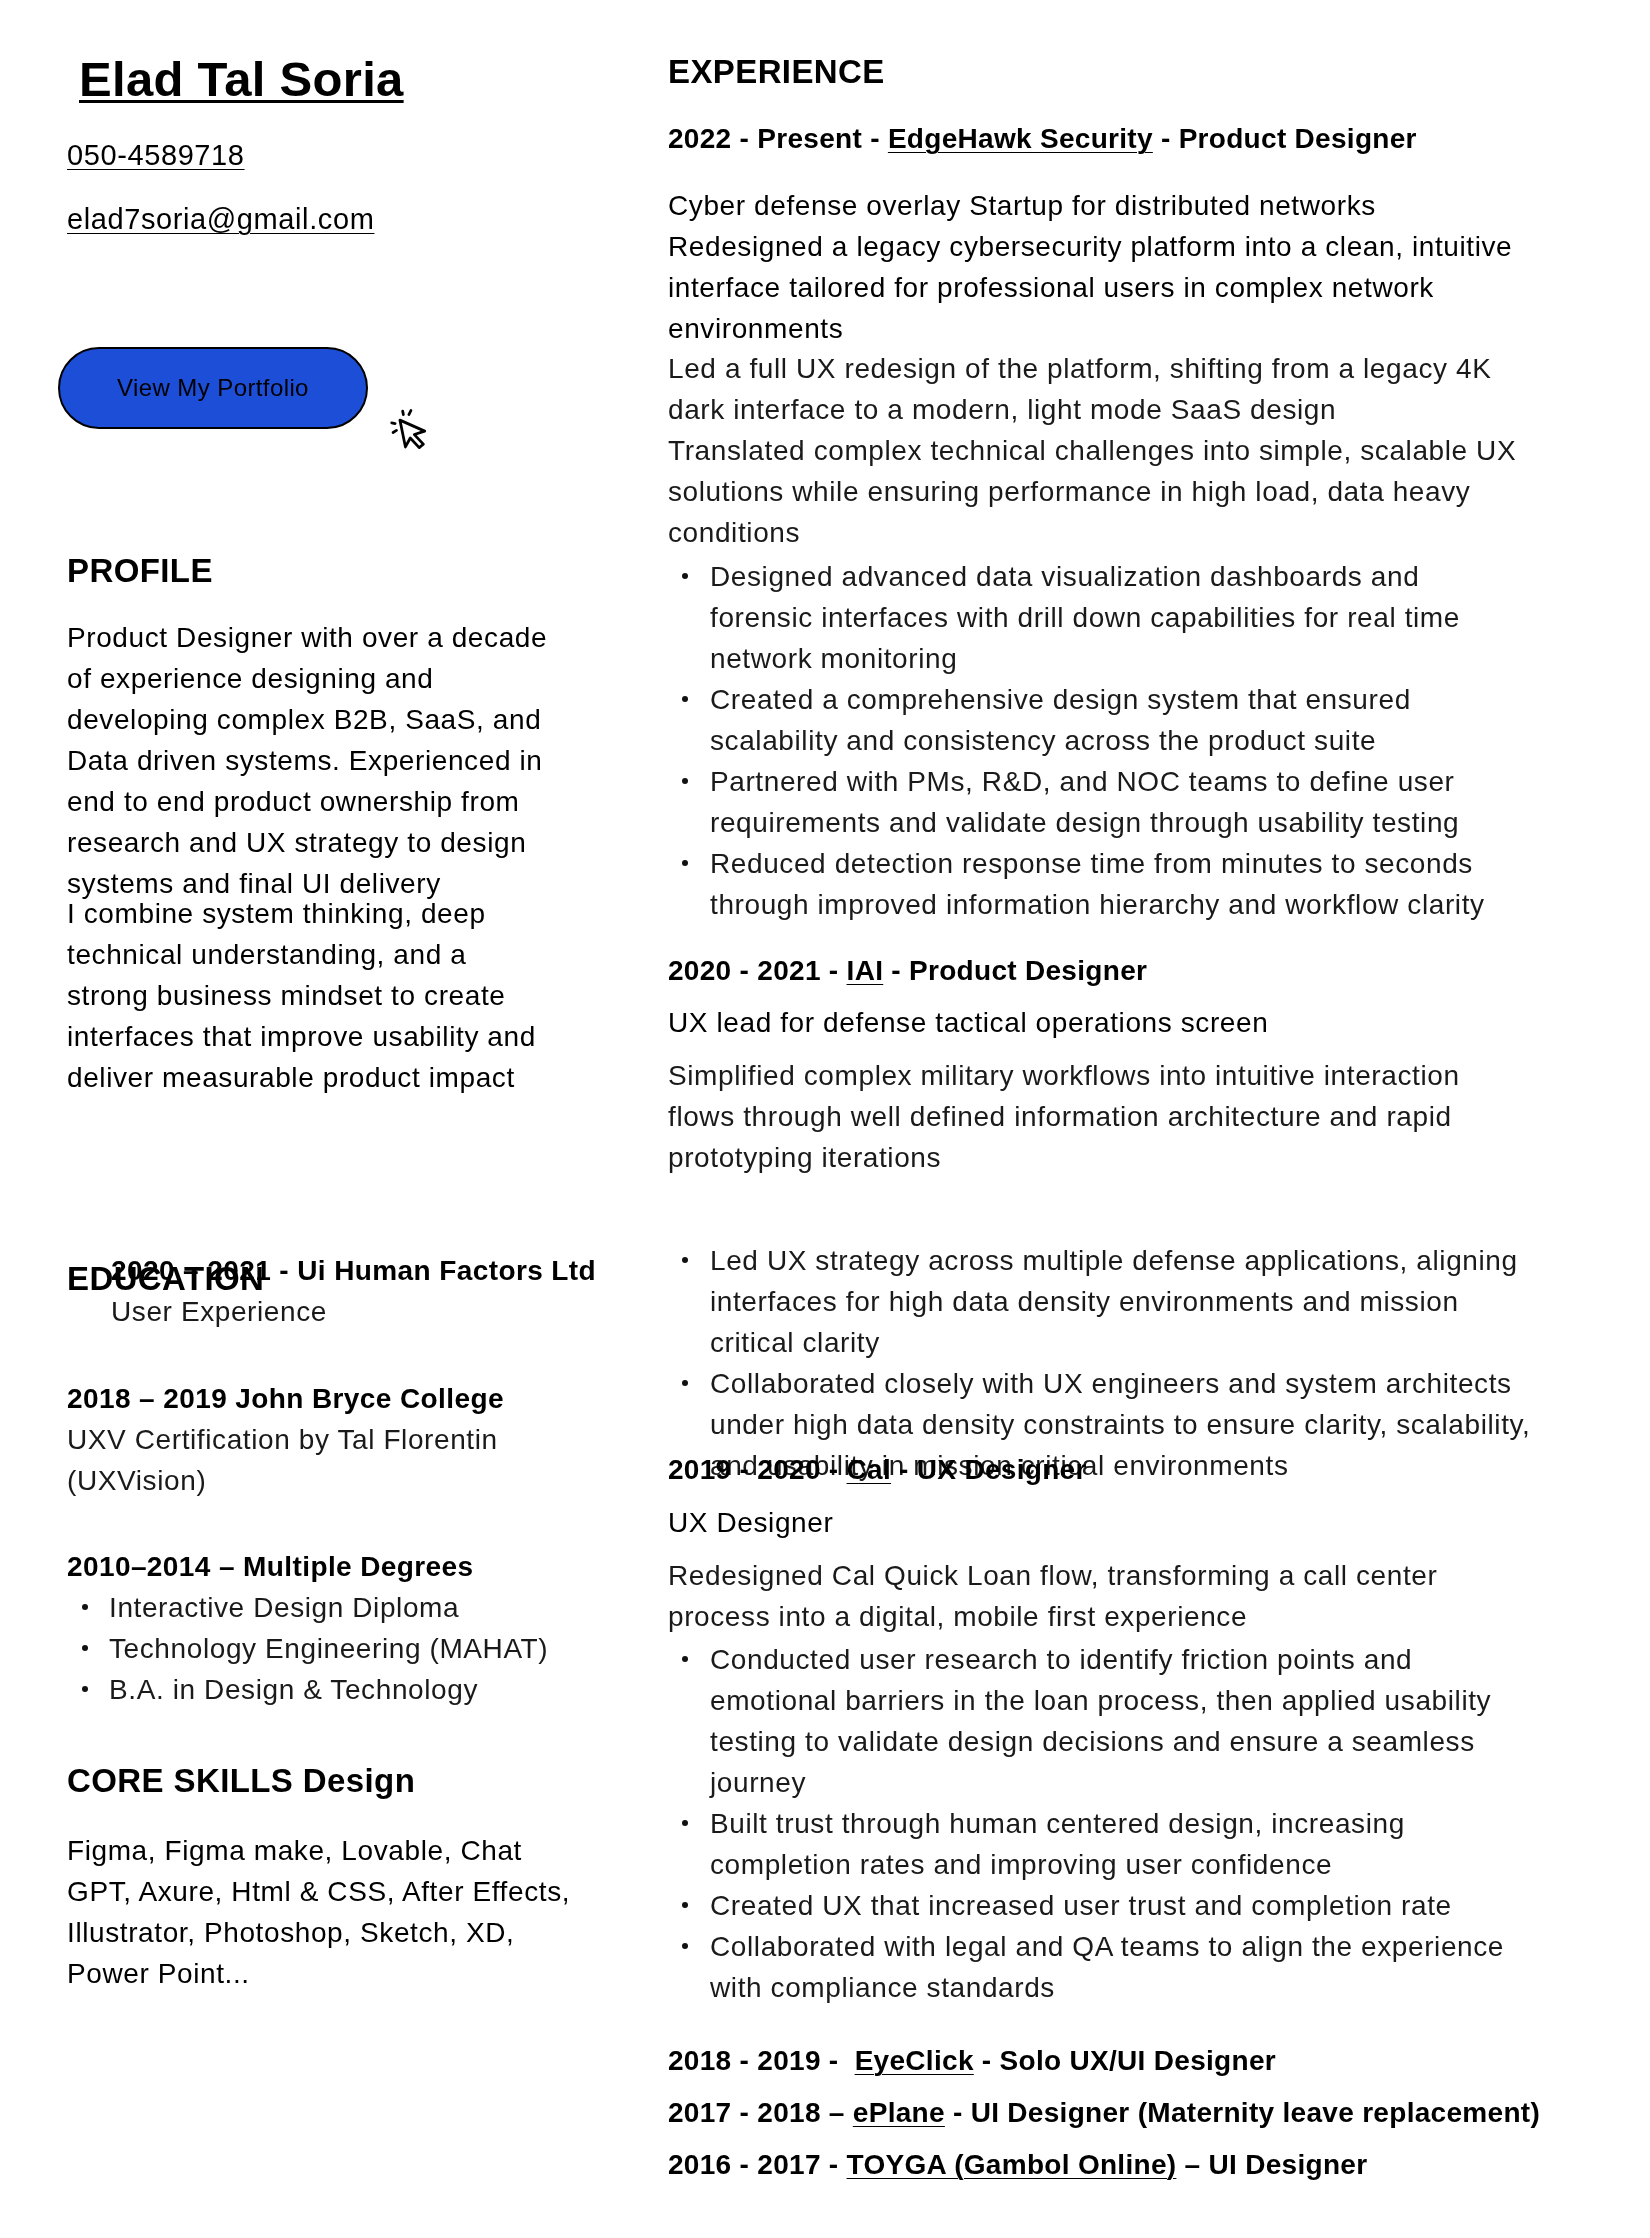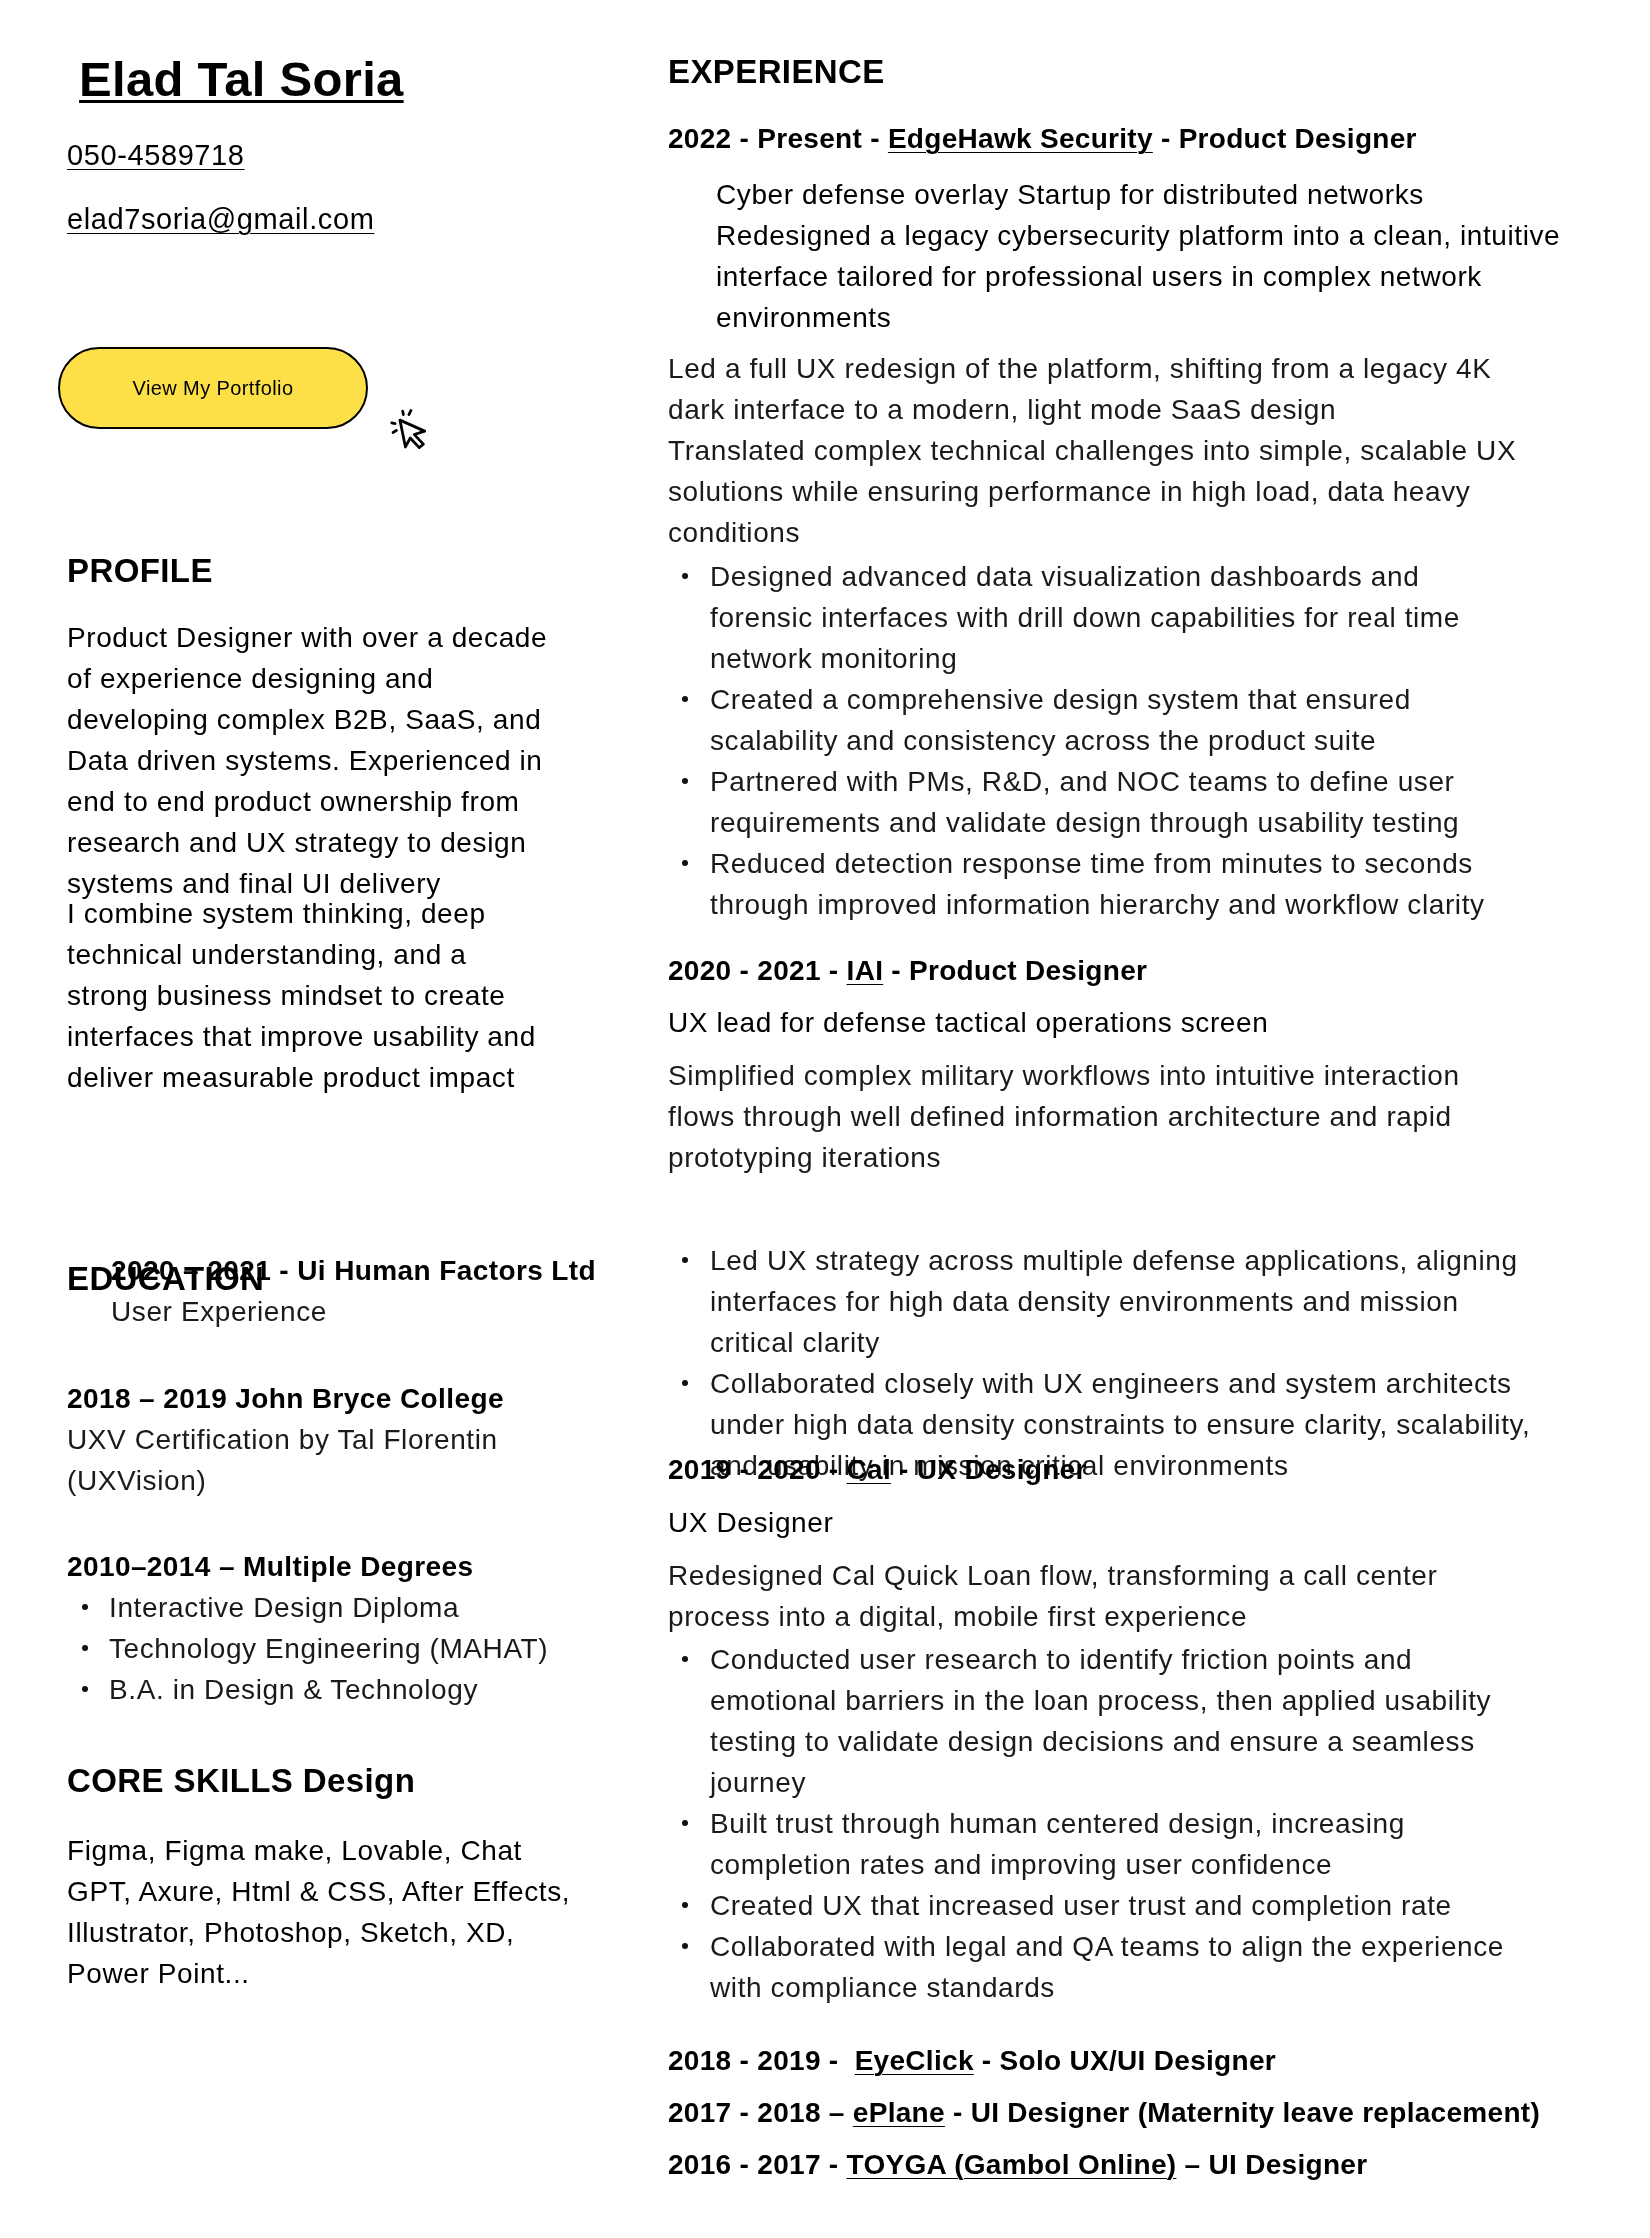--- a/index.html
+++ b/index.html
@@ -6,21 +6,21 @@
   body { width: 1651px; height: 2239px; position: relative; overflow: hidden;
          font-family: "Liberation Sans", sans-serif; color: #0d0d0d; }
   .abs { position: absolute; }
   .line { display: block; white-space: nowrap; }
   .body-text { font-size: 28px; line-height: 41px; letter-spacing: 0.6px; }
   .light { color: #1a1a1a; font-weight: 400; }
   .regular { color: #000; }
   .heading { font-size: 33px; font-weight: 700; line-height: 33px; letter-spacing: 0.4px; color: #000; white-space: nowrap; }
   .name { font-size: 49px; font-weight: 700; line-height: 49px; text-decoration: underline; text-decoration-thickness: 2.8px; text-underline-offset: 4.2px; color: #000; white-space: nowrap; letter-spacing: 0.3px; }
   .contact { font-size: 29px; line-height: 29px; text-decoration: underline; text-decoration-thickness: 1.4px; text-underline-offset: 4.2px; color: #000; white-space: nowrap; letter-spacing: 0.6px; cursor: pointer; }
-  .btn { position: absolute; left: 58px; top: 347px; width: 306px; height: 78px; border: 2.8px solid #000; border-radius: 42px; background: #fde047; box-sizing: content-box; display: flex; align-items: center; justify-content: center; font-family: "Liberation Sans", sans-serif; font-size: 20px; letter-spacing: 0.4px; color: #000; cursor: pointer; padding: 0; }
+  .btn { position: absolute; left: 58px; top: 347px; width: 306px; height: 78px; border: 2.8px solid #000; border-radius: 42px; background: #1d4ed8; box-sizing: content-box; display: flex; align-items: center; justify-content: center; font-family: "Liberation Sans", sans-serif; font-size: 24px; letter-spacing: 0.4px; color: #000; cursor: pointer; padding: 0; }
   .cursor-icon { position: absolute; left: 386px; top: 405px; width: 43px; height: 44px; }
   .job-title { font-size: 28px; line-height: 41px; font-weight: 700; letter-spacing: 0.3px; color: #000; white-space: nowrap; }
   .job-title a { color: #000; text-decoration: underline; text-decoration-thickness: 1.4px; text-underline-offset: 3.5px; }
   .edu-title { font-size: 28px; line-height: 41px; font-weight: 700; letter-spacing: 0.4px; color: #000; white-space: nowrap; }
   ul.bullets { list-style: none; margin: 0; padding: 0; }
   ul.bullets li { position: relative; padding-left: 42px; }
   ul.bullets li .dot { position: absolute; left: 14px; top: 17.3px; width: 6.2px; height: 6.2px; border-radius: 50%; background: #111; }
   ul.edu-bullets li { padding-left: 42px; }
   ul.edu-bullets li .dot { left: 15.3px; }
 </style>
@@ -87,21 +87,21 @@
   <span class="line">GPT, Axure, Html &amp; CSS, After Effects,</span>
   <span class="line">Illustrator,  Photoshop, Sketch, XD,</span>
   <span class="line">Power Point...</span>
 </div>
 
 <div class="abs heading" style="left:668px; top:55px;">EXPERIENCE</div>
 
 <div class="abs job-title" style="left:668px; top:118px;">
   <span>2022 - Present - </span><a>EdgeHawk Security</a><span> - Product Designer</span>
 </div>
-<div class="abs body-text regular" style="left:668px; top:174px;margin-left:48px;">
+<div class="abs body-text regular" style="left:668px; top:185px;">
   <span class="line">Cyber defense overlay Startup for distributed networks</span>
   <span class="line">Redesigned a legacy cybersecurity platform into a clean, intuitive</span>
   <span class="line">interface tailored for professional users in complex network</span>
   <span class="line">environments</span>
 </div>
 <div class="abs body-text light" style="left:668px; top:348px;">
   <span class="line">Led a full UX redesign of the platform, shifting from a legacy 4K</span>
   <span class="line">dark interface to a modern, light mode SaaS design</span>
   <span class="line">Translated complex technical challenges into simple, scalable UX</span>
   <span class="line">solutions while ensuring performance in high load, data heavy</span>

